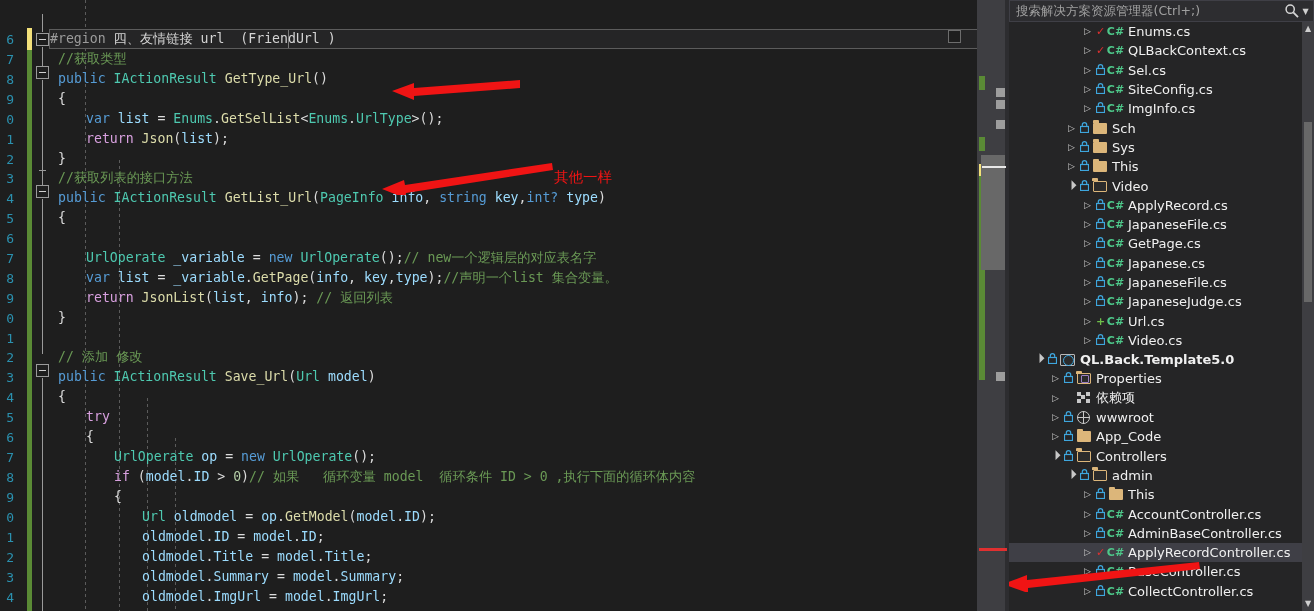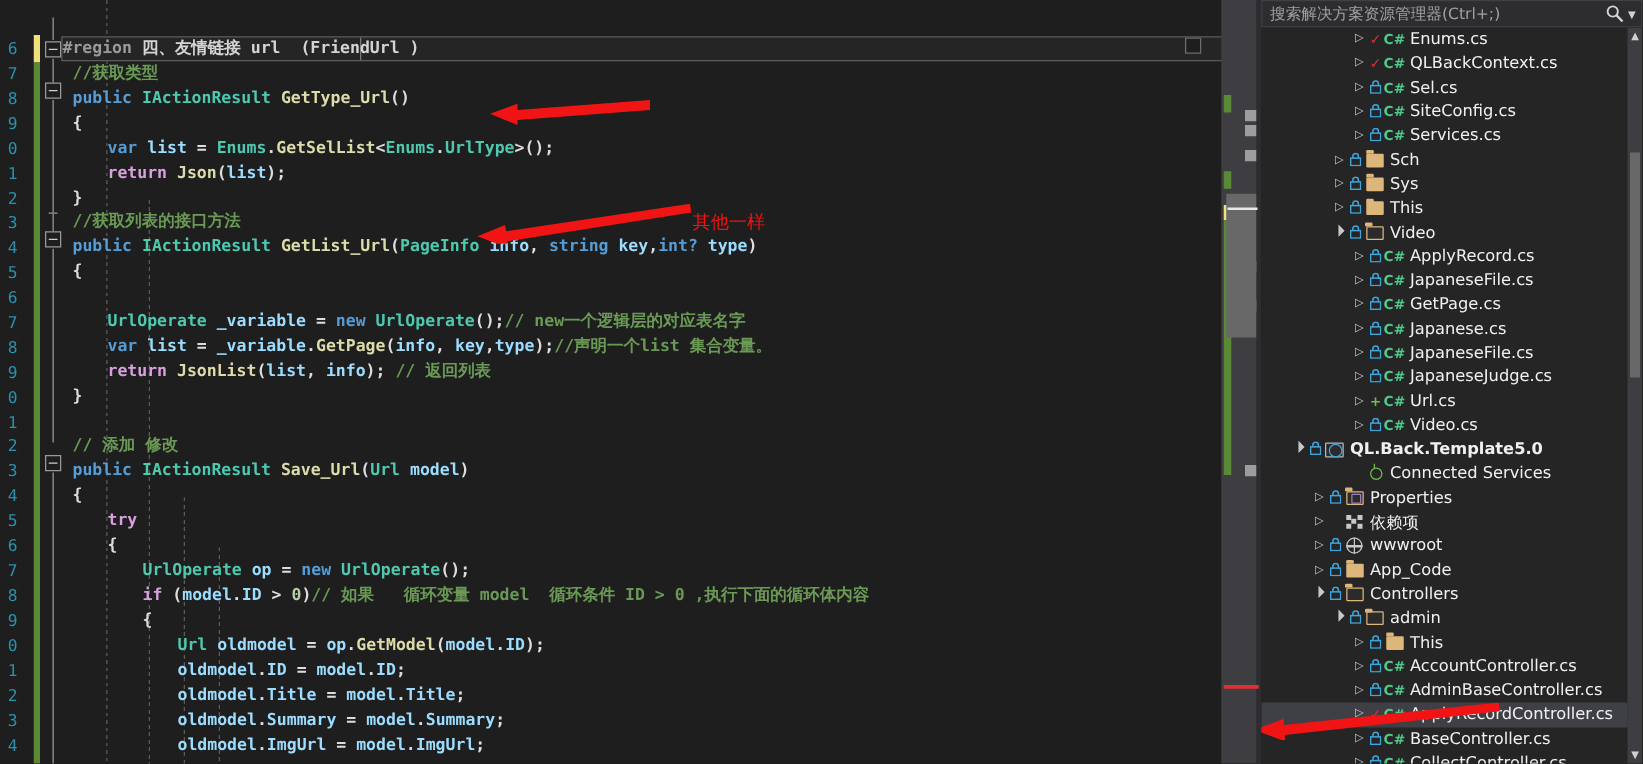--- a/index.html
+++ b/index.html
@@ -72,21 +72,21 @@
 
   
   .code-area {
     position: absolute; left: 60px; top: 0; right: 0; height: 611px;
     font-family: "DejaVu Sans Mono", monospace;
     font-size: 13.2px;
     line-height: 19.6px;
     white-space: pre;
   }
   .code-line {
-    position: absolute; left: 0; height: 19.6px; white-space: pre; font-weight: bold;
+    position: absolute; left: 0; height: 19.6px; white-space: pre;
   }
   
   .line-highlight {
     position: absolute; left: 49px; height: 20px;
     border: 1px solid #5c5c5c; background: #252526;
   }
   .region-sep {
     position: absolute; width: 1px; background: #7a7a7a;
   }
 
@@ -446,21 +446,21 @@
           </div>
           <div class="se-row" style="padding-left: 72px;">
             <span class="se-chev collapsed"></span>
             <span class="se-status st-lock"><svg width="9" height="11" viewBox="0 0 9 11">
                 <rect x="0.5" y="4.5" width="8" height="6" fill="none" stroke="#3ea6dd" stroke-width="1.2"></rect>
                 <path d="M2.3 4.5 V2.9 a2.2 2.2 0 0 1 4.4 0 V4.5" fill="none" stroke="#3ea6dd" stroke-width="1.2"></path>
               </svg></span>
             <span class="se-icon">
               <span class="ic-cs">C#</span>
             </span>
-            <span class="se-label">Services.cs</span>
+            <span class="se-label">ImgInfo.cs</span>
           </div>
           <div class="se-row" style="padding-left: 56px;">
             <span class="se-chev collapsed"></span>
             <span class="se-status st-lock"><svg width="9" height="11" viewBox="0 0 9 11">
                 <rect x="0.5" y="4.5" width="8" height="6" fill="none" stroke="#3ea6dd" stroke-width="1.2"></rect>
                 <path d="M2.3 4.5 V2.9 a2.2 2.2 0 0 1 4.4 0 V4.5" fill="none" stroke="#3ea6dd" stroke-width="1.2"></path>
               </svg></span>
             <span class="se-icon">
               <span class="ic-folder-closed"></span>
             </span>
@@ -587,28 +587,20 @@
           <div class="se-row bold" style="padding-left: 24px;">
             <span class="se-chev expanded"></span>
             <span class="se-status st-lock"><svg width="9" height="11" viewBox="0 0 9 11">
                 <rect x="0.5" y="4.5" width="8" height="6" fill="none" stroke="#3ea6dd" stroke-width="1.2"></rect>
                 <path d="M2.3 4.5 V2.9 a2.2 2.2 0 0 1 4.4 0 V4.5" fill="none" stroke="#3ea6dd" stroke-width="1.2"></path>
               </svg></span>
             <span class="se-icon">
               <span class="ic-project"></span>
             </span>
             <span class="se-label">QL.Back.Template5.0</span>
-          </div>
-          <div class="se-row" style="padding-left: 56px;">
-            <span class="se-chev none"></span>
-            <span class="se-status st-none"></span>
-            <span class="se-icon">
-              <span class="ic-services"></span>
-            </span>
-            <span class="se-label">Connected Services</span>
           </div>
           <div class="se-row" style="padding-left: 40px;">
             <span class="se-chev collapsed"></span>
             <span class="se-status st-lock"><svg width="9" height="11" viewBox="0 0 9 11">
                 <rect x="0.5" y="4.5" width="8" height="6" fill="none" stroke="#3ea6dd" stroke-width="1.2"></rect>
                 <path d="M2.3 4.5 V2.9 a2.2 2.2 0 0 1 4.4 0 V4.5" fill="none" stroke="#3ea6dd" stroke-width="1.2"></path>
               </svg></span>
             <span class="se-icon">
               <span class="ic-props"></span>
             </span>

